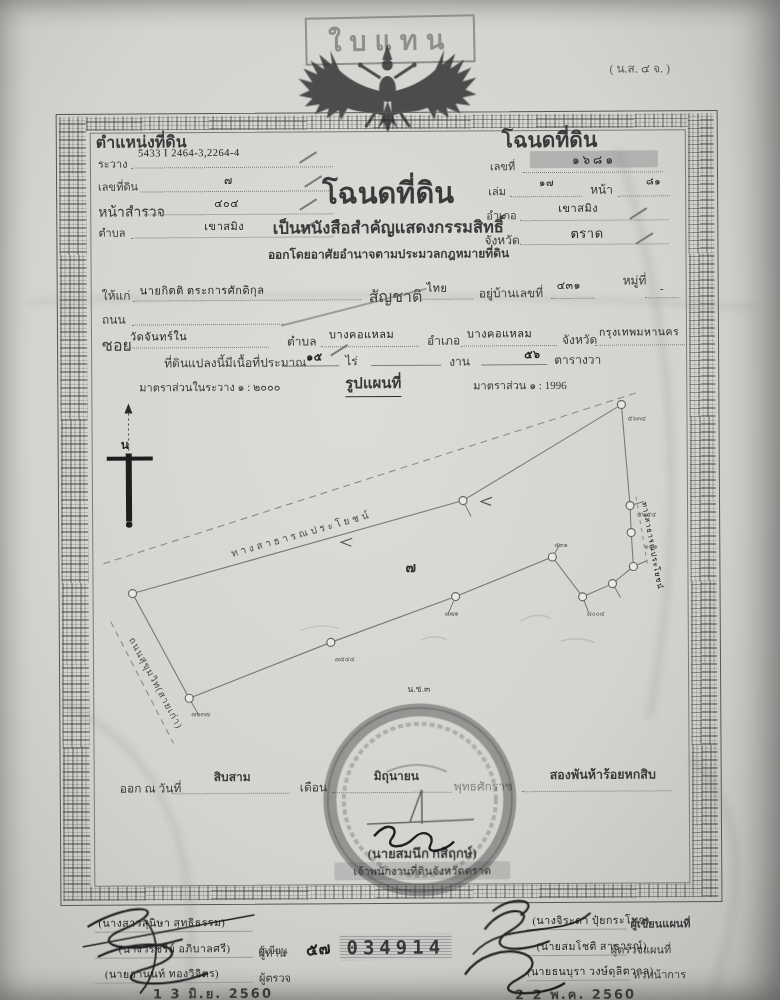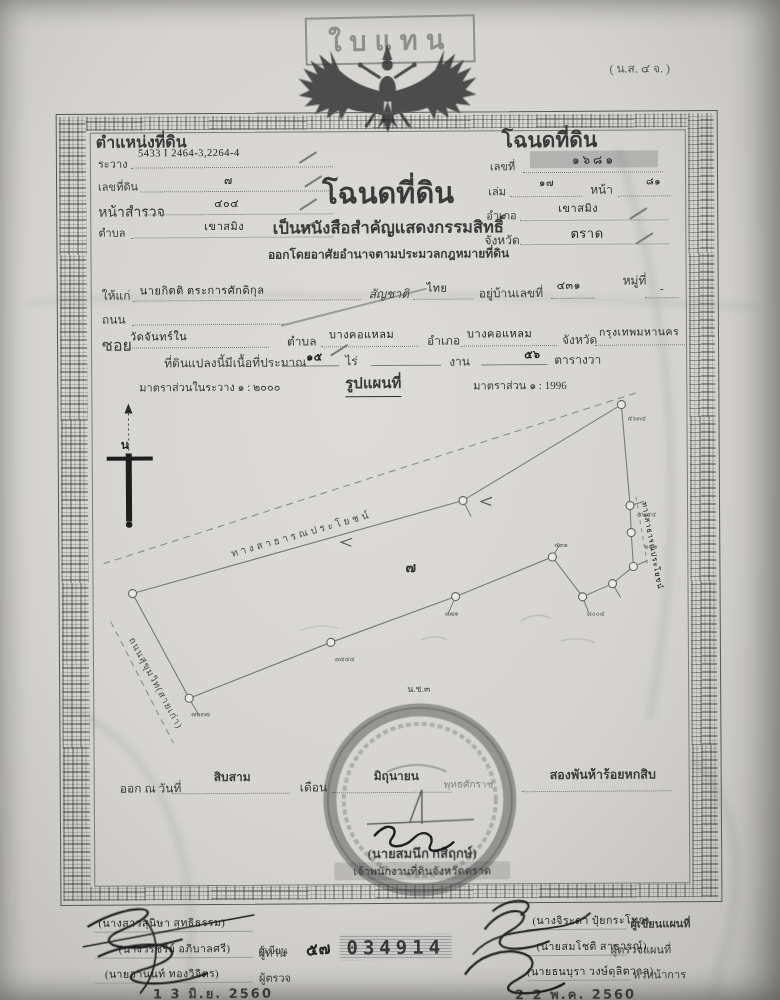--- a/index.html
+++ b/index.html
@@ -105,21 +105,21 @@
   <i class="slash" style="left:630px;top:214px;"></i>
   <i class="slash" style="left:636px;top:239px;"></i>
 
   <div class="lbl b ctr" style="left:255px;top:170px;width:270px;font-size:29px;">โฉนดที่ดิน</div>
   <div class="lbl b ctr" style="left:230px;top:214px;width:320px;font-size:16.5px;">เป็นหนังสือสำคัญแสดงกรรมสิทธิ์</div>
   <div class="lbl b ctr" style="left:240px;top:244px;width:300px;font-size:12px;">ออกโดยอาศัยอำนาจตามประมวลกฎหมายที่ดิน</div>
 
   <div class="lbl" style="left:103px;top:284px;font-size:12px;">ให้แก่</div>
   <div class="typed" style="left:141px;top:280px;font-size:11px;">นายกิตติ ตระการศักดิกุล</div>
   <i class="ul" style="left:134px;top:298px;width:228px;"></i>
-  <div class="lbl" style="left:370px;top:284px;font-size:12px;font-style:italic;">สัญชาติ</div>
+  <div class="lbl" style="left:370px;top:284px;font-size:16px;">สัญชาติ</div>
   <div class="typed" style="left:428px;top:279px;font-size:11px;">ไทย</div>
   <i class="ul" style="left:414px;top:298px;width:60px;"></i>
   <div class="lbl" style="left:480px;top:284px;font-size:12px;">อยู่บ้านเลขที่</div>
   <div class="typed" style="left:558px;top:277px;font-size:11px;">๔๓๑</div>
   <i class="ul" style="left:552px;top:298px;width:44px;"></i>
   <div class="lbl" style="left:608px;top:272px;font-size:12px;margin-left:16px;">หมู่ที่</div>
   <div class="typed" style="left:661px;top:283px;font-size:12px;">-</div>
   <i class="ul" style="left:646px;top:298px;width:34px;"></i>
 
   <div class="lbl" style="left:103px;top:308px;font-size:12px;">ถนน</div>
@@ -210,21 +210,21 @@
           <path d="M520,622 q15,-10 30,-3"></path>
           <path d="M560,642 q18,-5 34,2"></path>
           <path d="M420,640 q14,-6 26,0"></path>
     </g>
   </svg>
 
   <div class="lbl" style="left:118px;top:777px;font-size:12px;">ออก ณ วันที่</div>
   <div class="lbl b" style="left:212px;top:766px;font-size:12px;">สิบสาม</div>
   <div class="lbl" style="left:298px;top:777px;font-size:12px;">เดือน</div>
   <div class="lbl b" style="left:372px;top:766px;font-size:12px;">มิถุนายน</div>
-  <div class="lbl" style="left:442px;top:777px;font-size:10px;opacity:.55;">พุทธศักราช</div>
+  <div class="lbl" style="left:452px;top:777px;font-size:12px;opacity:.55;">พุทธศักราช</div>
   <div class="lbl b" style="left:548px;top:766px;font-size:12.5px;">สองพันห้าร้อยหกสิบ</div>
   <i class="ul" style="left:170px;top:791px;width:118px;"></i>
   <i class="ul" style="left:330px;top:791px;width:120px;"></i>
   <i class="ul" style="left:520px;top:791px;width:150px;"></i>
 
   <div class="lbl b ctr" style="left:338px;top:843px;width:164px;font-size:13px;filter:blur(.3px);">(นายสมนึก กสิฤกษ์)</div>
   <div class="lbl ctr smudge" style="left:332px;top:862px;width:176px;font-size:11px;color:#262624;">เจ้าพนักงานที่ดินจังหวัดตราด</div>
 
   <div class="typed" style="left:96px;top:913px;font-size:10.5px;">(นางสาวสุนิษา สุทธิธรรม)</div>
   <div class="lbl" style="left:256px;top:942px;font-size:10px;">ผู้เขียน</div>

